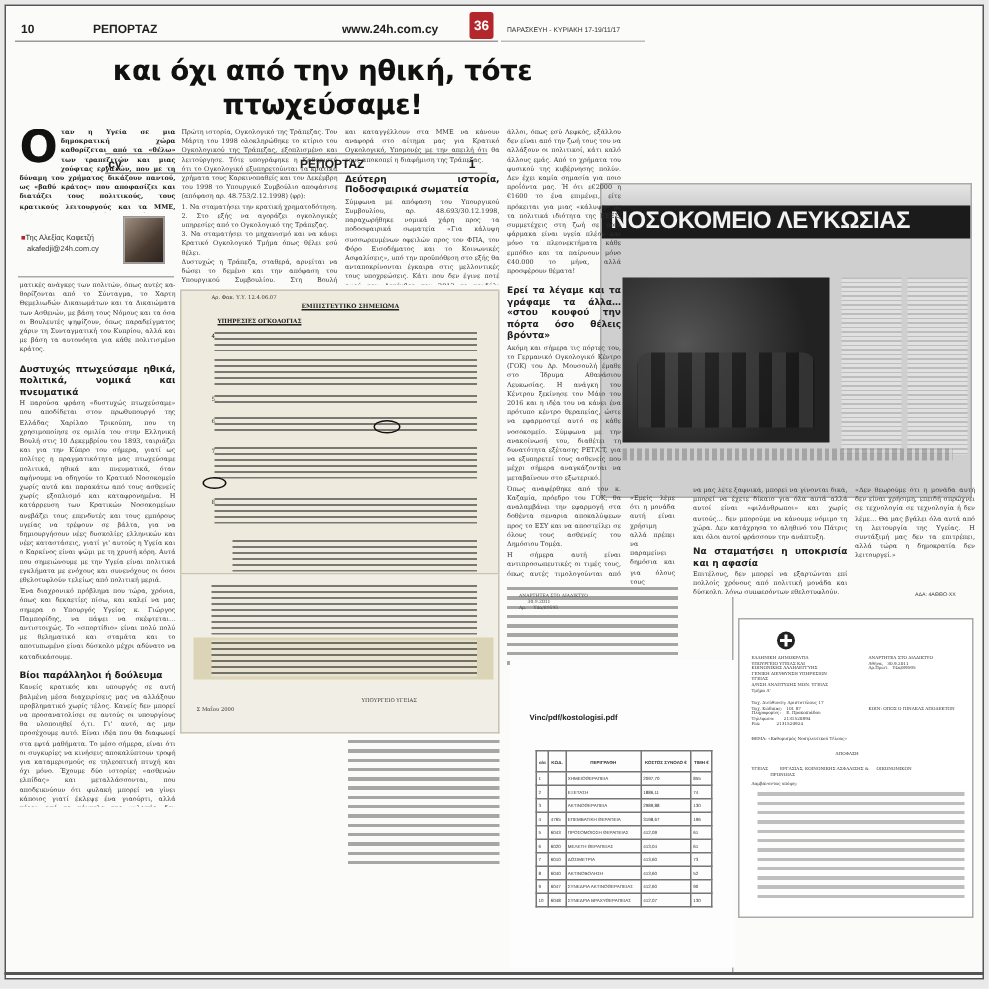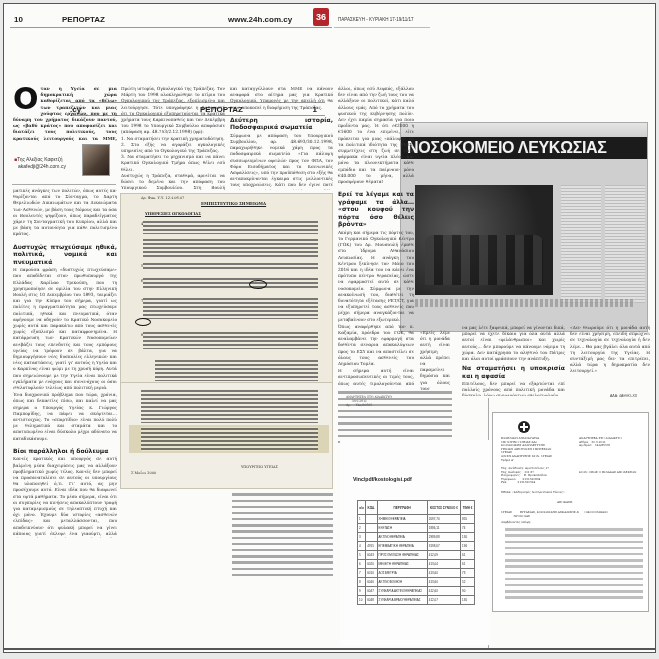--- a/index.html
+++ b/index.html
@@ -102,20 +102,21 @@
 
 <div class="topbar">
   <span class="pnum">10</span>
   <span class="section">ΡΕΠΟΡΤΑΖ</span>
   <span class="url">www.24h.com.cy</span>
 </div>
 <div class="logo">36</div>
 <div class="datebar">ΠΑΡΑΣΚΕΥΗ - ΚΥΡΙΑΚΗ 17-19/11/17</div>
 
 <div class="headline">
+  <div>και όχι από την ηθική, τότε πτωχεύσαμε!</div>
 </div>
 
 <div class="col" style="left:13px; top:86px; width:104px; height:56px; font-weight:bold; color:#222;">
   <span class="dropcap">Ο</span>
   <span>ταν η Υγεία σε μια δημοκρατική χώρα καθορίζεται από τα «θέλω» των τραπεζιτών και μιας χούφτας ερ­γατών, που με τη δύναμη του χρήματος δικά­ζουν παντού, ως «βαθύ κράτος» που αποφασίζει και διατάζει τους πολιτικούς, τους κρατικούς λειτουργούς και τα ΜΜΕ, τότε η καταστροφή είναι αναπόδραστη. Η Υγεία θα έπρεπε να καθορίζεται με βάση τις ηθι­κές αρχές.</span>
 </div>
 
 <div class="author-photo"></div>
 <div class="byline">
   <div><span class="bullet">■</span><span>Της Αλεξίας Καφετζή</span></div>

